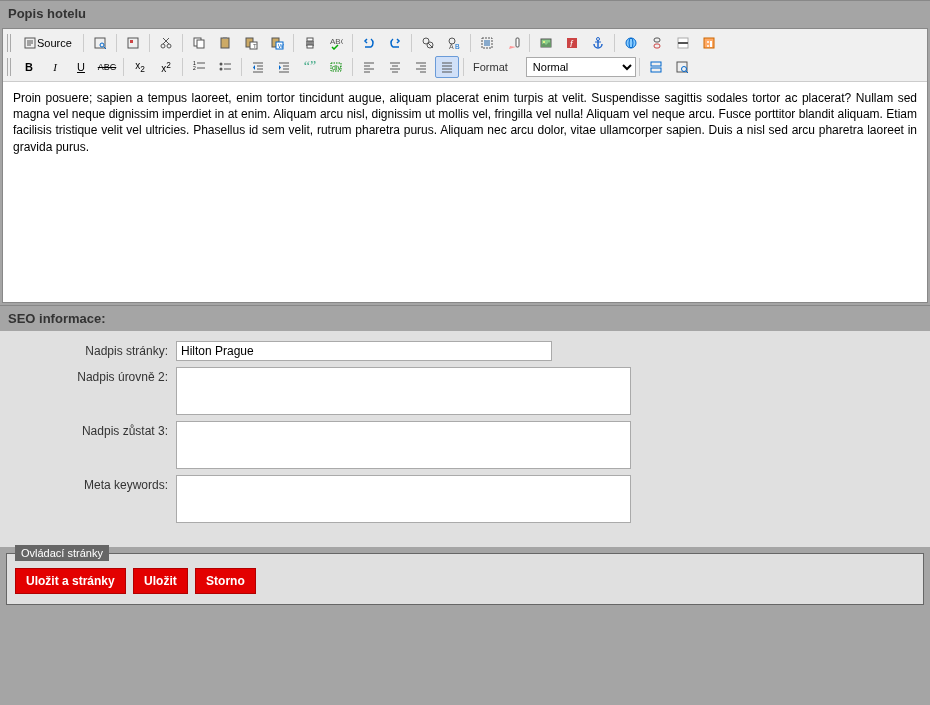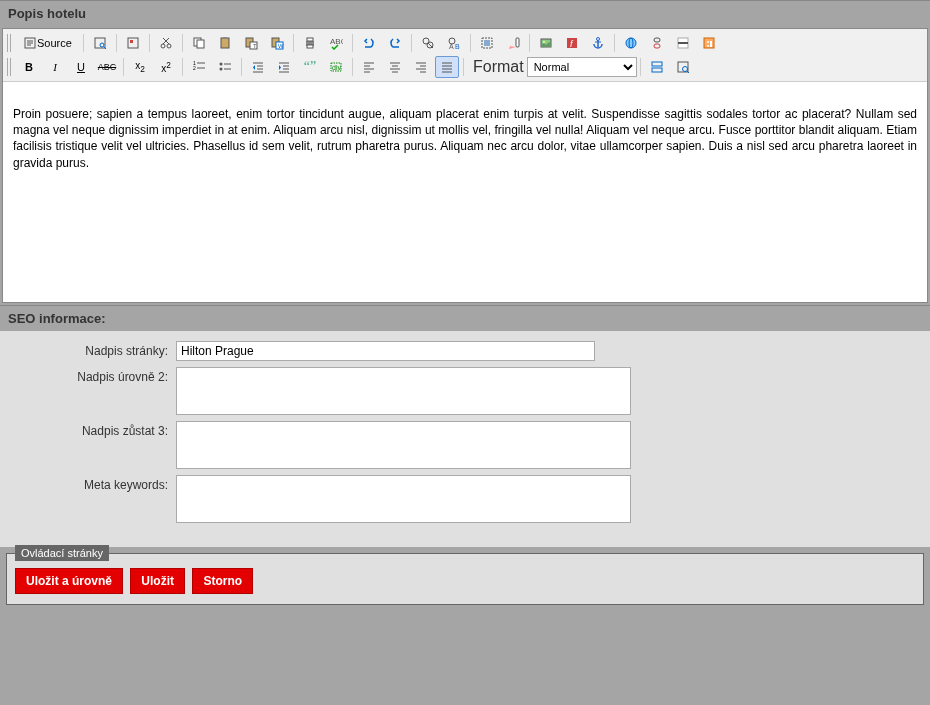--- a/index.html
+++ b/index.html
@@ -7,28 +7,28 @@
 .outer { width: 930px; background: #a5a5a5; }
 .section-header { background: #a5a5a5; color: #333; font-weight: bold; font-size: 13px; padding: 5px 8px; border-top: 1px solid #888; }
 .editor-wrap { background: #fff; border: 1px solid #888; margin: 2px; }
 .toolbar { background: #f0f0f0; border-bottom: 1px solid #ccc; padding: 2px 4px; display: flex; flex-wrap: wrap; align-items: center; gap: 0; }
 .toolbar-row { display: flex; align-items: center; flex-wrap: wrap; width: 100%; padding: 1px 0; }
 .tb-btn { display: inline-flex; align-items: center; justify-content: center; width: 24px; height: 22px; border: 1px solid transparent; background: transparent; cursor: pointer; margin: 0 1px; border-radius: 2px; font-size: 11px; }
 .tb-btn.active { background: #d0e0f8; border-color: #6a9bd8; }
 .tb-source { width: auto; padding: 0 6px; gap: 1px; }
 .tb-sep { display: inline-block; width: 1px; height: 18px; background: #ccc; margin: 0 3px; }
 .tb-grip { display: inline-block; width: 6px; height: 18px; background: repeating-linear-gradient(90deg, #aaa 0, #aaa 1px, transparent 1px, transparent 3px); margin-right: 3px; }
-.tb-label { font-size: 16px; margin: 0 3px 0 6px; color: #333; text-align: center; }
+.tb-label { font-size: 11px; margin: 0 18px 0 6px; color: #333; text-align: center; }
 .tb-select { font-size: 11px; height: 20px; border: 1px solid #aaa; background: #fff; padding: 0 2px; }
-.editor-content { padding: 24px 10px; min-height: 220px; font-size: 12px; line-height: 1.35; color: #000; text-align: justify; border-radius: 17px; }
+.editor-content { padding: 8px 10px; min-height: 220px; font-size: 12px; line-height: 1.35; color: #000; text-align: justify; border-radius: 17px; }
 .seo-section { background: #0f766e; }
 .seo-body { background: #e0e0e0; padding: 10px 4px 18px; }
 .form-row { display: flex; align-items: flex-start; margin-bottom: 6px; }
 .form-label { width: 172px; text-align: right; padding-right: 8px; padding-top: 3px; font-size: 12px; color: #333; }
-.form-input { width: 419px; height: 20px; border: 1px solid #aaa; background: #fff; padding: 2px 4px; font-size: 12px; }
+.form-input { width: 376px; height: 20px; border: 1px solid #aaa; background: #fff; padding: 2px 4px; font-size: 12px; }
 .form-textarea { width: 455px; height: 48px; border: 1px solid #aaa; background: #fff; padding: 2px 4px; font-size: 12px; font-family: Arial, sans-serif; resize: none; }
 .control-fieldset { border: 1px solid #666; margin: 6px; background: #e0e0e0; padding: 14px 8px 10px; position: relative; }
 .control-legend { position: absolute; top: -9px; left: 8px; background: #666; color: #fff; font-size: 11px; padding: 2px 6px; }
 .btn-red { background: #e30000; color: #fff; border: 1px solid #b00000; padding: 5px 10px; font-size: 12px; font-weight: bold; cursor: pointer; margin-right: 4px; }
 svg { display: block; }
 </style>
 </head>
 <body>
 
 <div class="outer">
@@ -340,18 +340,18 @@
       </div>
       <div class="form-row">
         <div class="form-label">Meta keywords:</div>
         <textarea class="form-textarea" style=""></textarea>
       </div>
     </div>
   </div>
 
   <div class="control-fieldset">
     <div class="control-legend">Ovládací stránky</div>
-    <button class="btn-red">Uložit a úrovně</button>
+    <button class="btn-red">Uložit a stránky</button>
     <button class="btn-red">Uložit</button>
     <button class="btn-red">Storno</button>
   </div>
 
 </div>
 
 </body></html>

